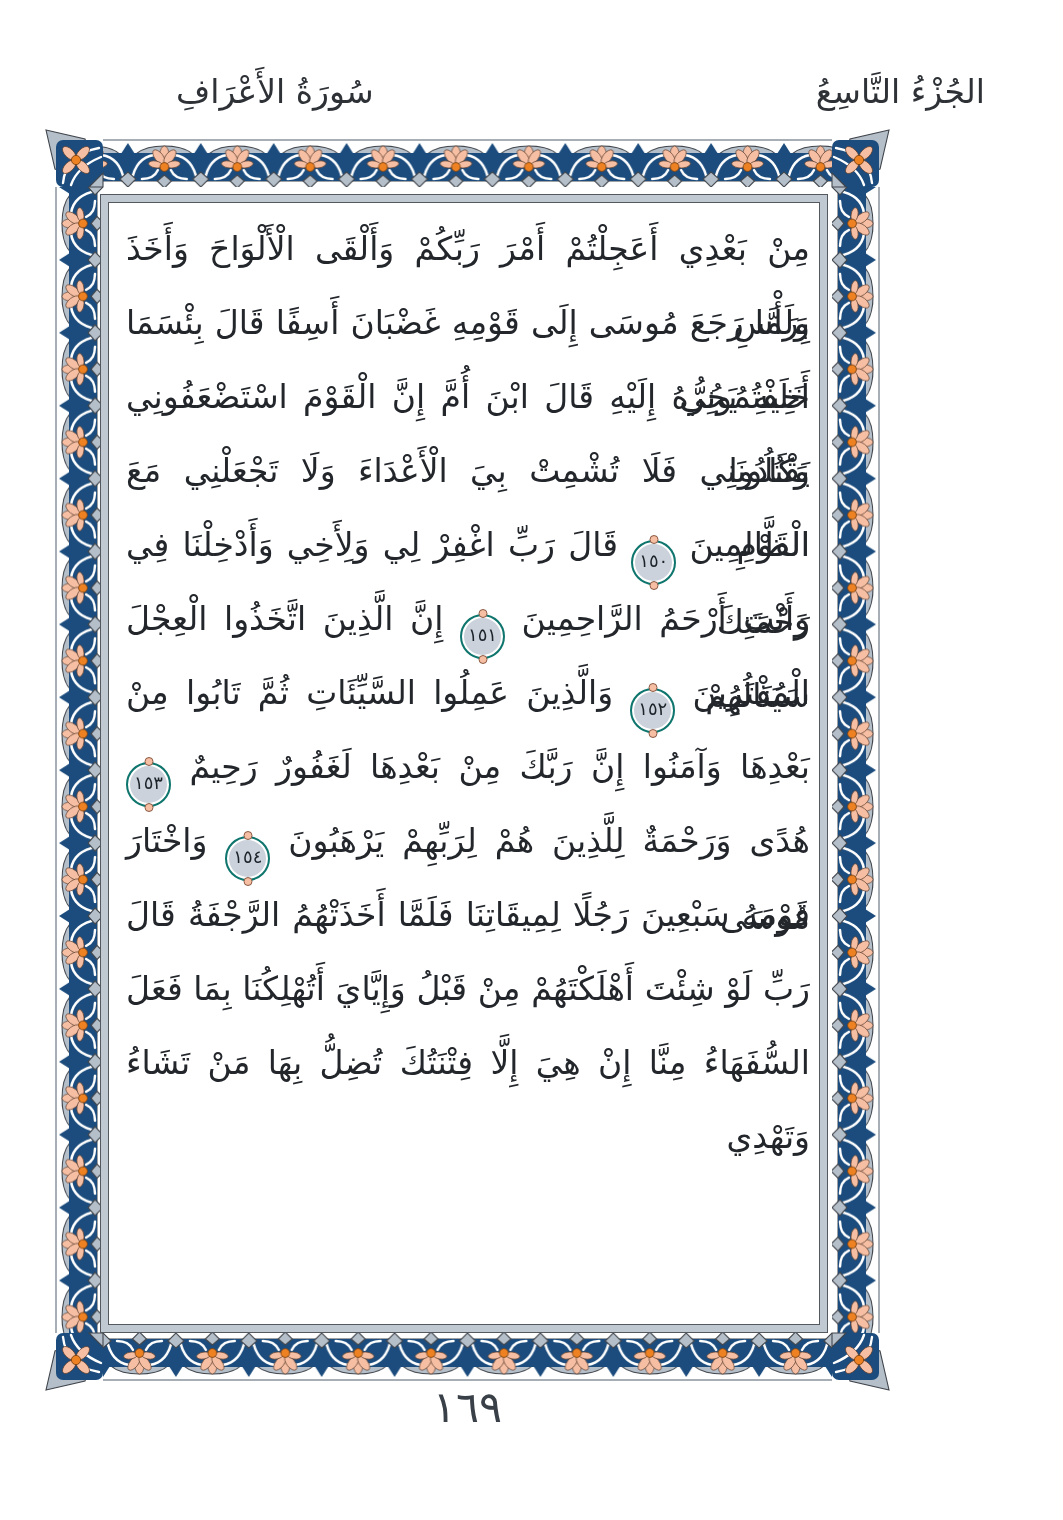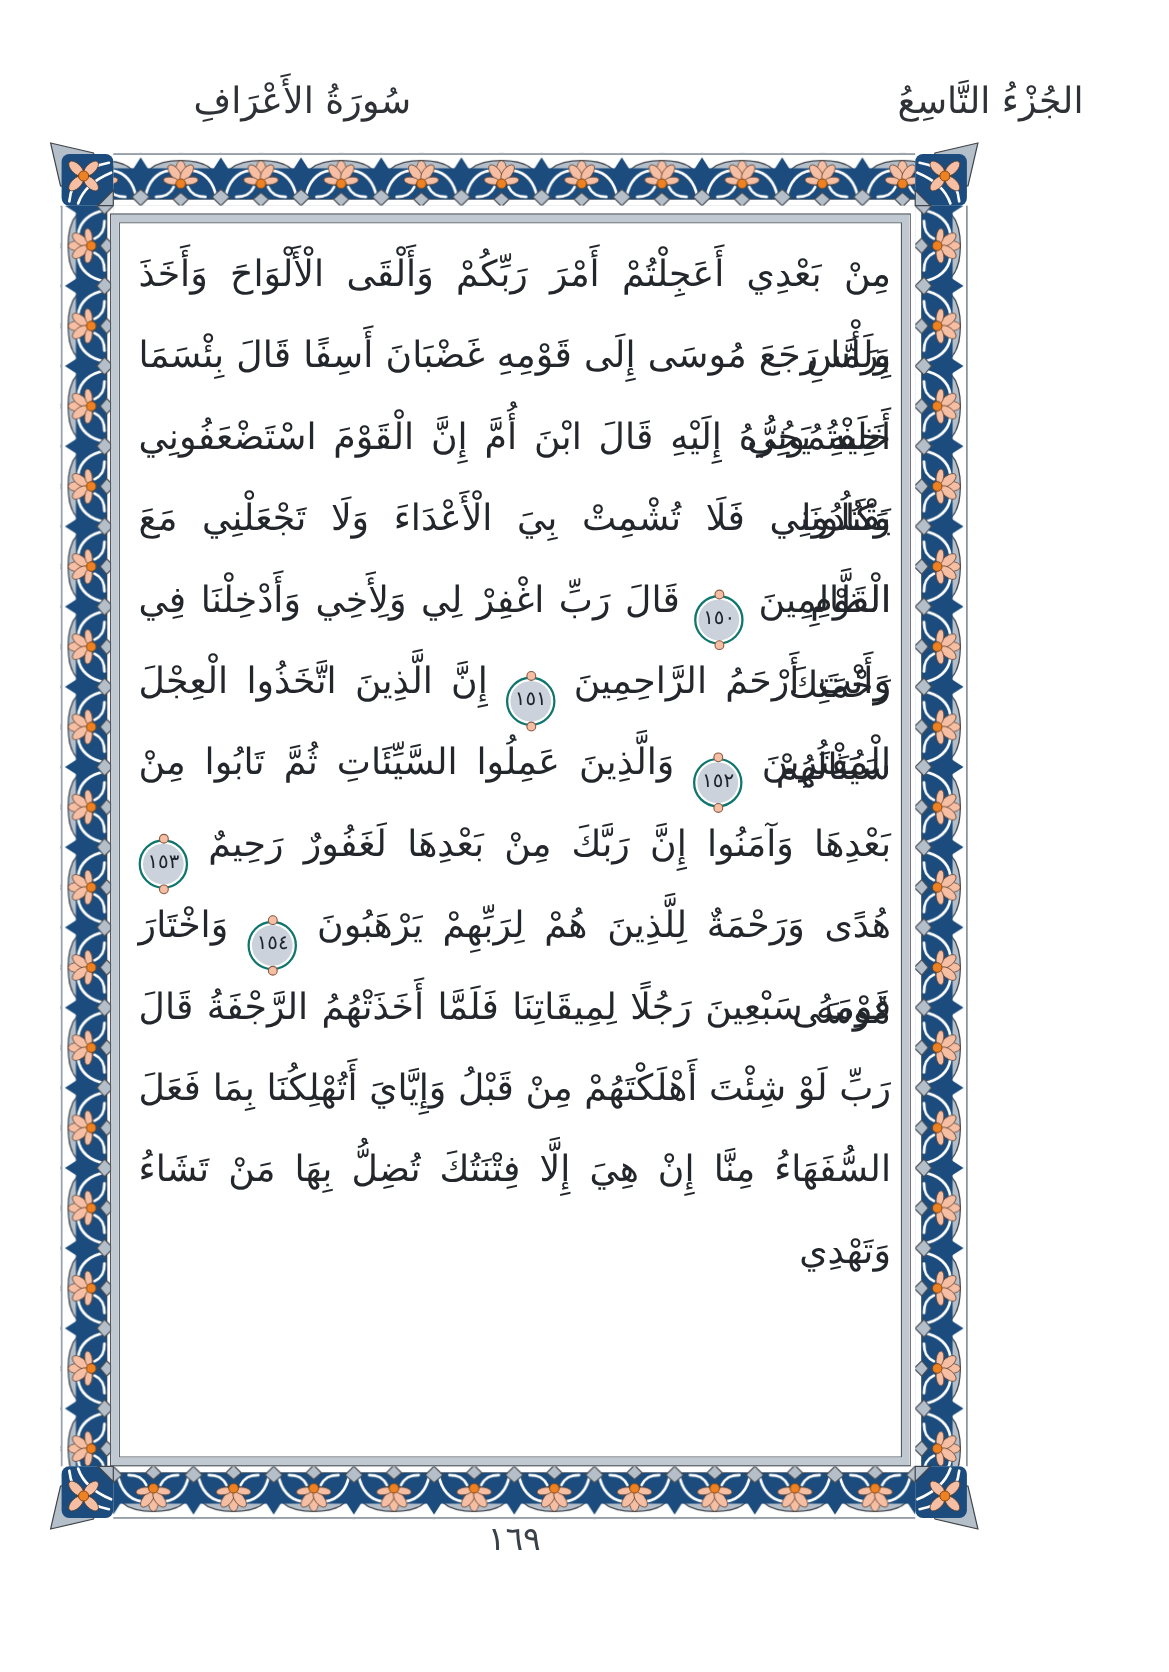--- a/index.html
+++ b/index.html
@@ -46,21 +46,21 @@
   }
   .vmark::before,.vmark::after{
     content:"";position:absolute;left:50%;transform:translateX(-50%);
     width:9px;height:9px;border-radius:50%;background:var(--pink);
     border:1px solid #8a5a44;box-sizing:border-box;
   }
   .vmark::before{top:-7px;}
   .vmark::after{bottom:-7px;}
   .pagenum{
     position:absolute;left:55px;top:1382px;width:825px;text-align:center;
-    font-size:30px;color:#3a4047;direction:rtl;
+    font-size:43px;color:#3a4047;direction:rtl;
   }
   
   .f-navy{fill:var(--navy);}
   .f-steel{fill:var(--steel);stroke:var(--outline);stroke-width:1.1;}
   .f-pink{fill:var(--pink);stroke:#5d3c2b;stroke-width:0.7;}
   .f-orange{fill:var(--orange);stroke:#7c4110;stroke-width:0.9;}
   .s-white{fill:none;stroke:#ffffff;stroke-width:2.4;stroke-linecap:round;}
 </style>
 </head>
 <body>

